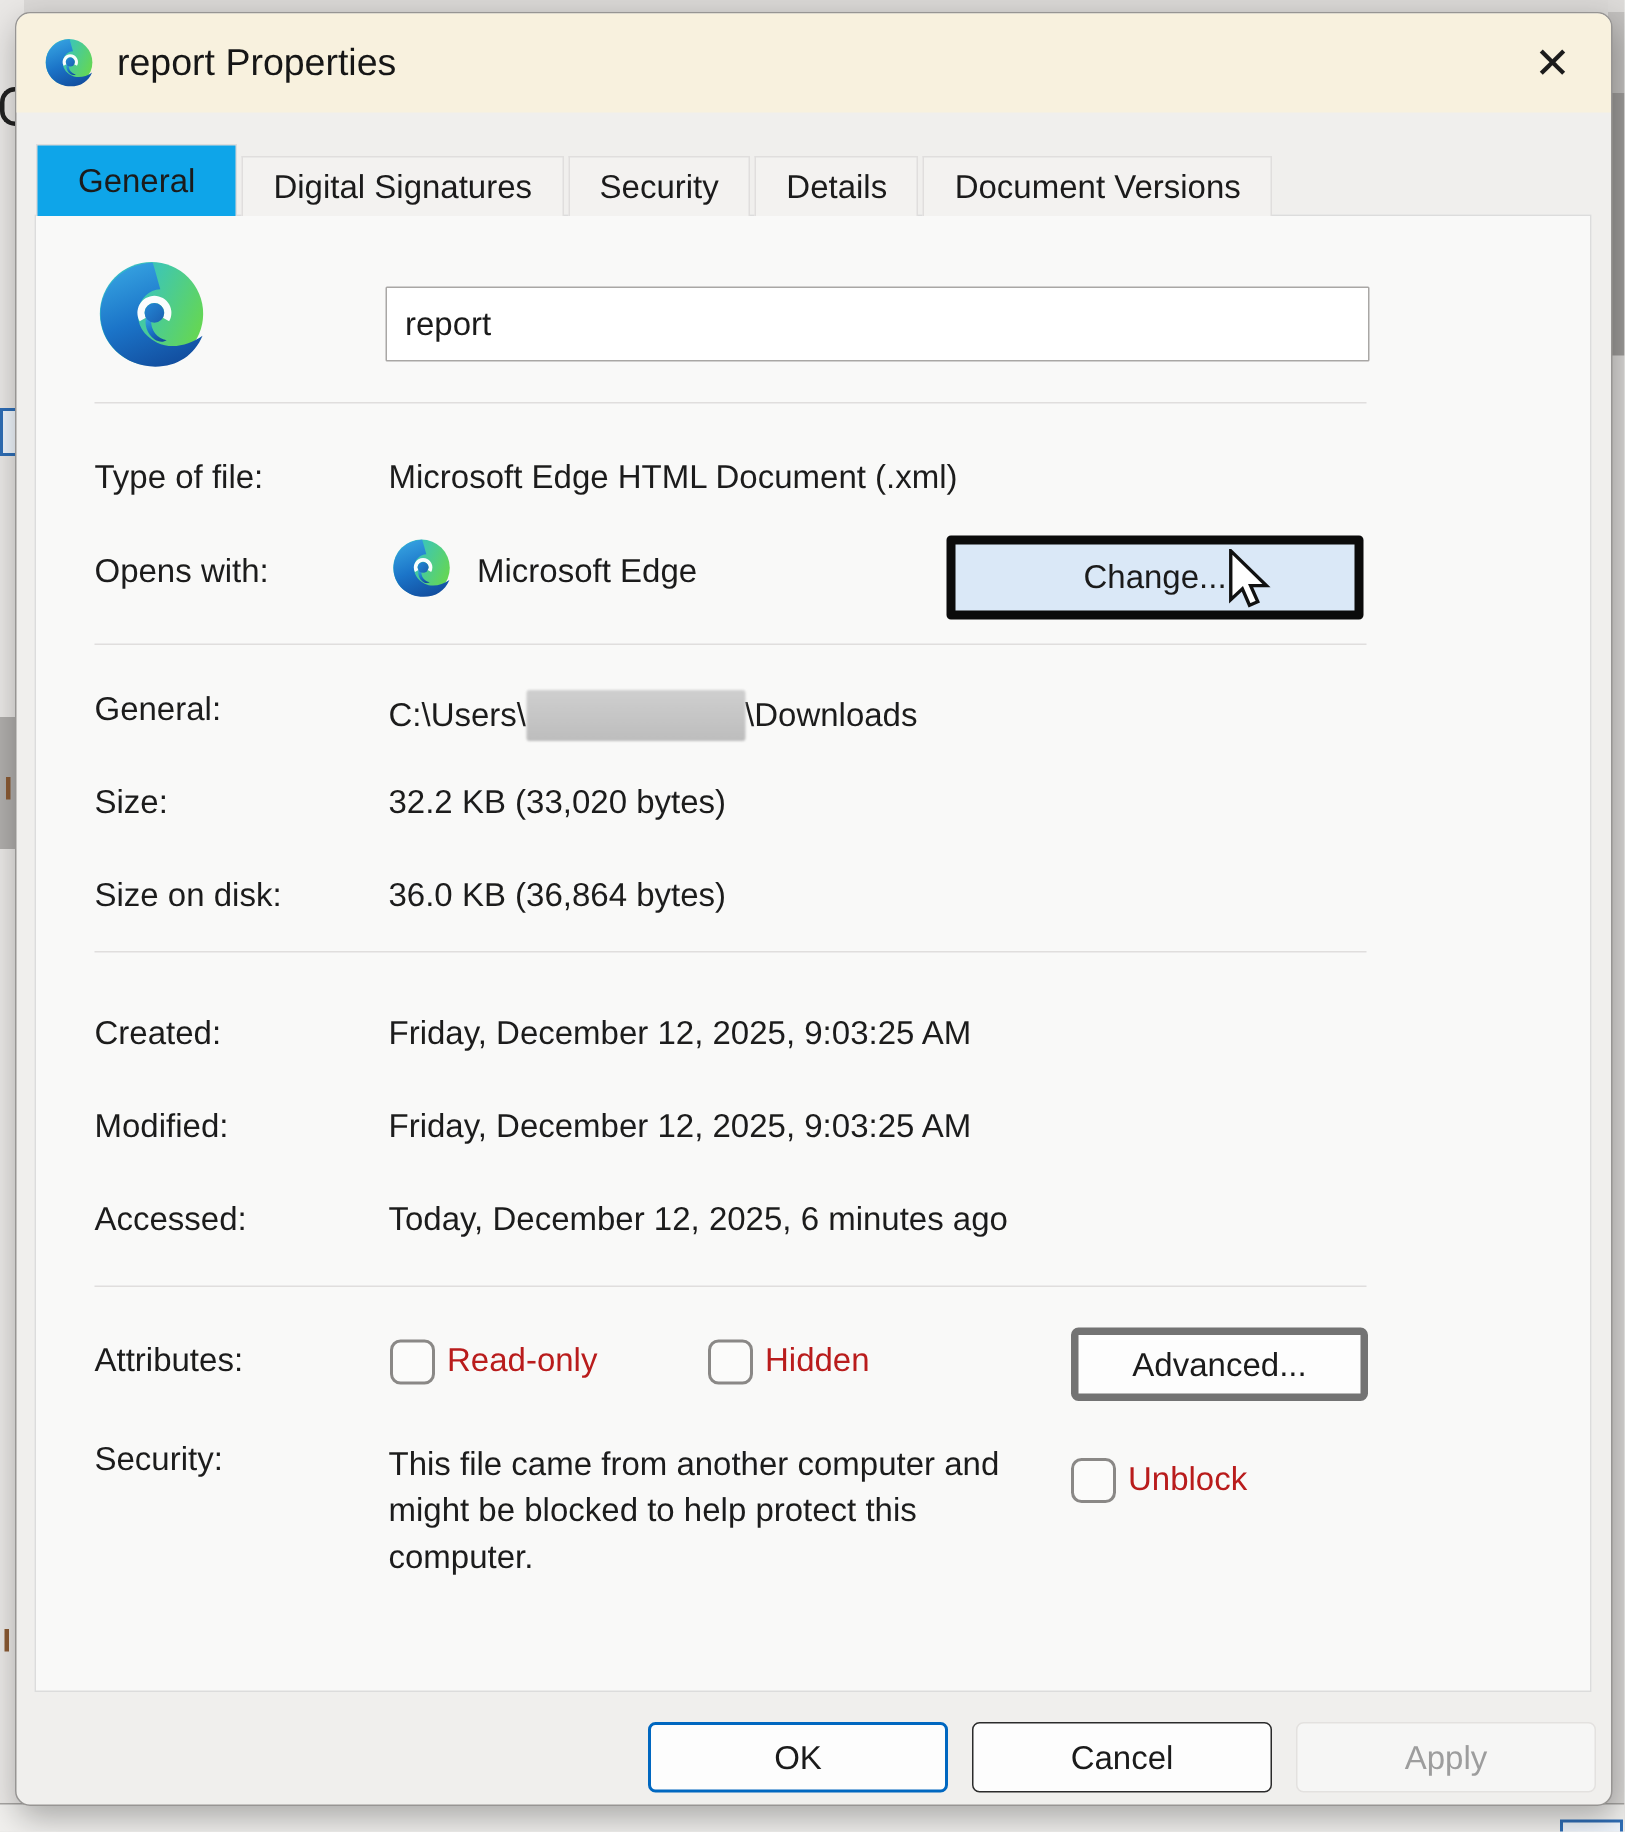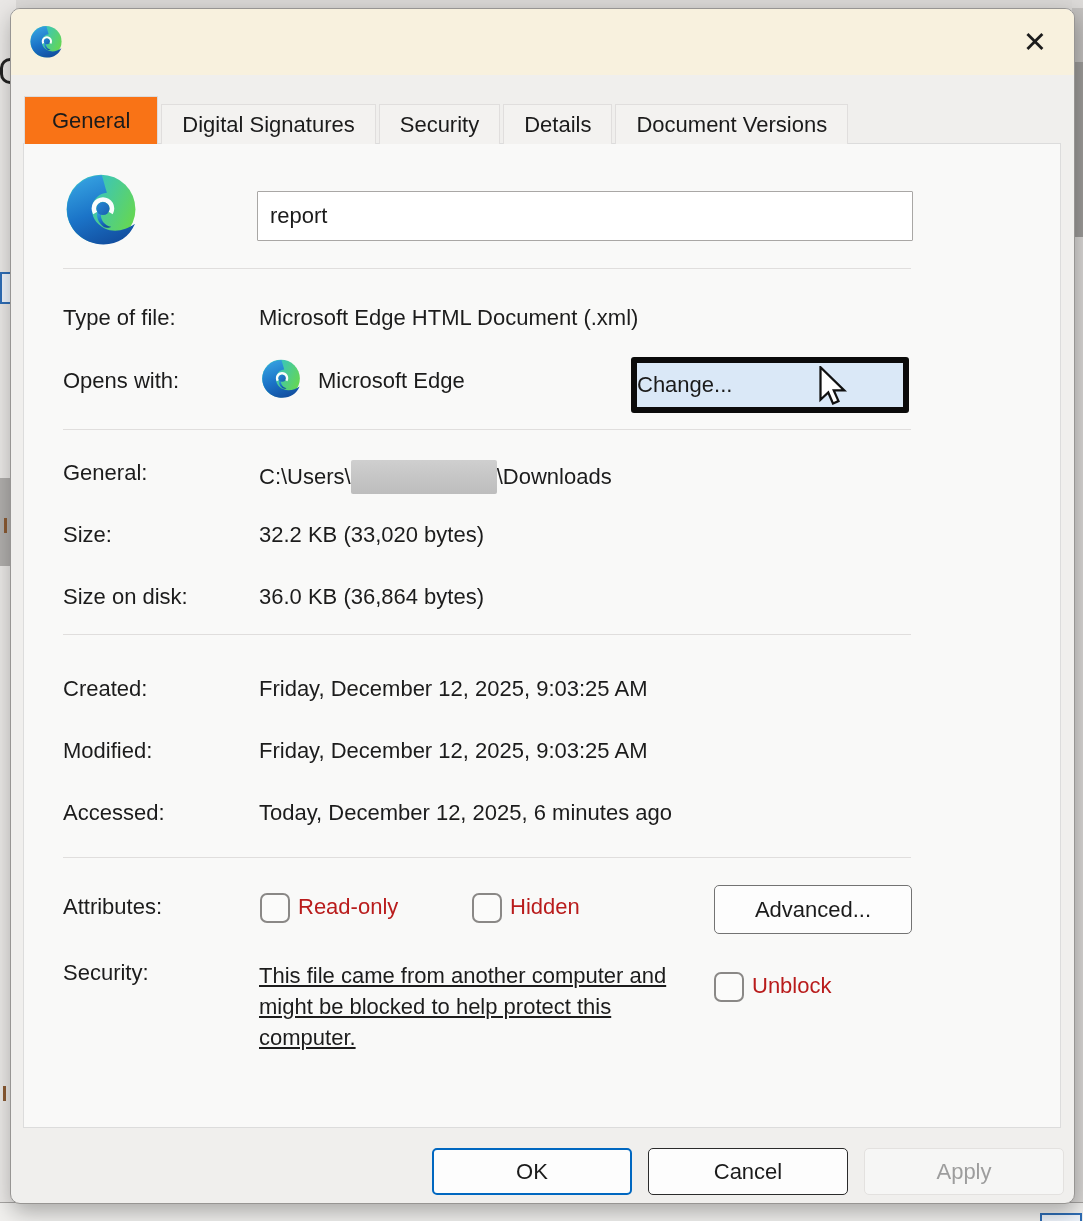--- a/index.html
+++ b/index.html
@@ -42,21 +42,21 @@
     font-size:29px;font-weight:400;color:#1b1b1b;cursor:default;
   }
 
   
   .tabbar{position:absolute;left:13px;top:88px;height:47px;display:flex;align-items:flex-end;gap:3px;z-index:5;}
   .tab{
     height:40px;padding:0 20px;background:#f3f2f0;border:1px solid #e0dedd;border-bottom:none;
     display:flex;align-items:center;font-size:22px;color:#1b1b1b;box-sizing:border-box;white-space:nowrap;
   }
   .tab.active{
-    height:48px;padding:0 27px;background:#f97316;border:1px solid #dcdcdc;border-bottom:none;z-index:6;
+    height:48px;padding:0 27px;background:#0ea5e9;border:1px solid #dcdcdc;border-bottom:none;z-index:6;
   }
 
   
   .panel{
     position:absolute;left:12px;top:134px;width:1038px;height:985px;
     background:#f9f9f8;border:1px solid #dcdcdc;box-sizing:border-box;padding-left:32px;
   }
   .sep{position:absolute;left:39px;width:848px;height:1px;background:#e0dedd;}
   .row-label{position:absolute;left:39px;font-size:22px;color:#1c1c1c;white-space:nowrap;}
   .row-value{position:absolute;left:235px;font-size:22px;color:#1c1c1c;white-space:nowrap;}
@@ -67,40 +67,40 @@
     border:1px solid #a9a7a5;background:#ffffff;font-size:22px;padding:0 12px;
     font-family:"Liberation Sans",sans-serif;color:#1b1b1b;border-radius:1px;outline:none;
   }
 
   .ow-ico{position:absolute;left:234px;top:212px;width:46px;height:46px;}
   .ow-text{position:absolute;left:294px;top:224px;font-size:22px;}
 
   .change-btn{
     position:absolute;left:607px;top:213px;width:278px;height:56px;box-sizing:border-box;
     border:6px solid #0b0b0b;background:#dae8f7;border-radius:3px;
-    display:flex;align-items:center;font-size:22px;color:#1b1b1b;
+    display:flex;align-items:center;justify-content:center;font-size:22px;color:#1b1b1b;
   }
   .cursor{position:absolute;left:792px;top:222px;width:34px;height:40px;z-index:9;}
 
   .redacted{
     display:inline-block;width:146px;height:34px;background:linear-gradient(180deg,#cfcfcf,#bdbdbd);
     vertical-align:-10px;border-radius:2px;filter:blur(.6px);
   }
-  .sec-text{position:absolute;left:235px;top:816px;width:420px;font-size:22px;line-height:31px;color:#1c1c1c;text-decoration:underline;}
+  .sec-text{position:absolute;left:235px;top:816px;width:420px;font-size:22px;line-height:31px;color:#1c1c1c;}
 
   .checkbox{
     position:absolute;width:30px;height:30px;box-sizing:border-box;
     border:2px solid #8a8886;border-radius:7px;background:#fbfbfa;
   }
   .cb-label{position:absolute;font-size:22px;color:#b91c1c;white-space:nowrap;}
 
   .btn{
     position:absolute;height:47px;box-sizing:border-box;border-radius:5px;
     display:flex;align-items:center;justify-content:center;font-size:22px;color:#1b1b1b;
-    background:#fdfdfd;border:1px solid #737373;
+    background:#fdfdfd;border:5px solid #737373;
   }
   .adv-btn{left:690px;top:741px;width:198px;height:49px;}
   .ok-btn{left:421px;top:1139px;width:200px;border:2px solid #0067c0;}
   .cancel-btn{left:637px;top:1139px;width:200px;border:1.6px solid #2b2b2b;}
   .apply-btn{left:853px;top:1139px;width:200px;background:#f6f6f5;border:1px solid #e3e1df;color:#9d9d9d;}
 </style>
 </head>
 <body>
 
 <svg width="0" height="0" style="position:absolute" aria-hidden="true">
@@ -149,20 +149,21 @@
   
 </div>
 <div class="frag-blue-br"></div>
 
 <div class="dialog">
 
   <div class="titlebar">
     <svg class="app-ico" viewBox="0 0 100 100">
         <use href="#edge-logo-g"></use>
       </svg>
+    <span class="title-text">report Properties</span>
     <div class="close-btn">
       <span>✕</span>
     </div>
   </div>
 
   <div class="tabbar">
     <div class="tab active">
         <span>General</span>
       </div>
     <div class="tab">

